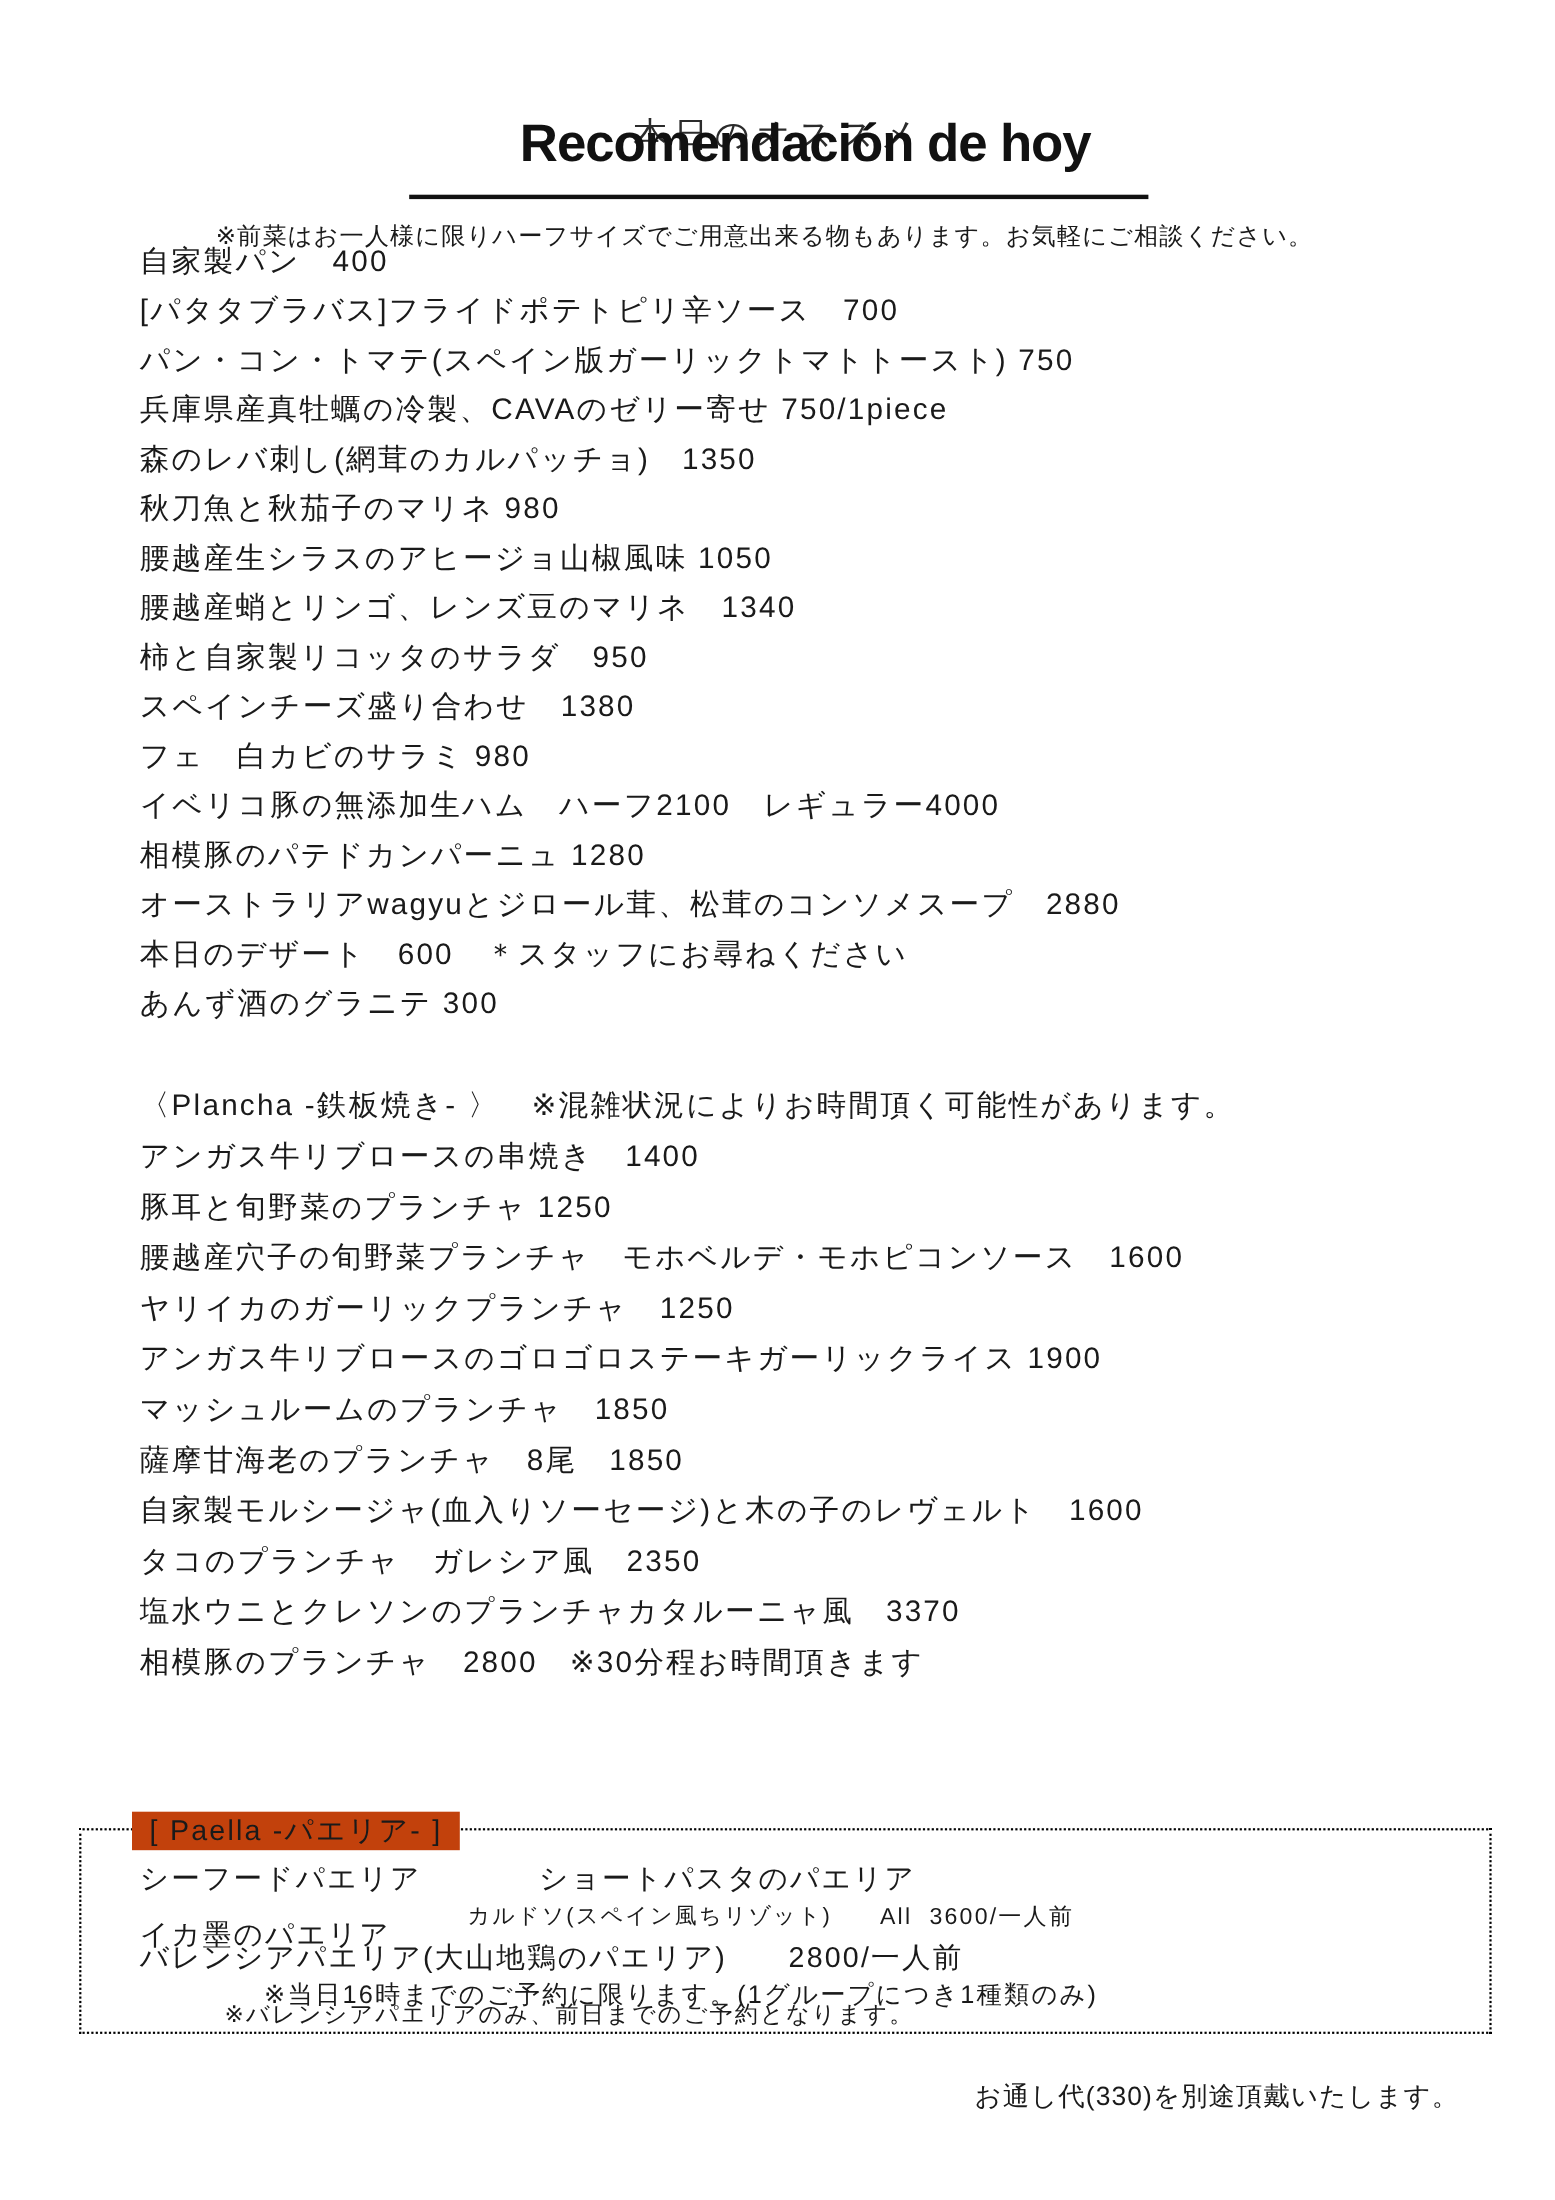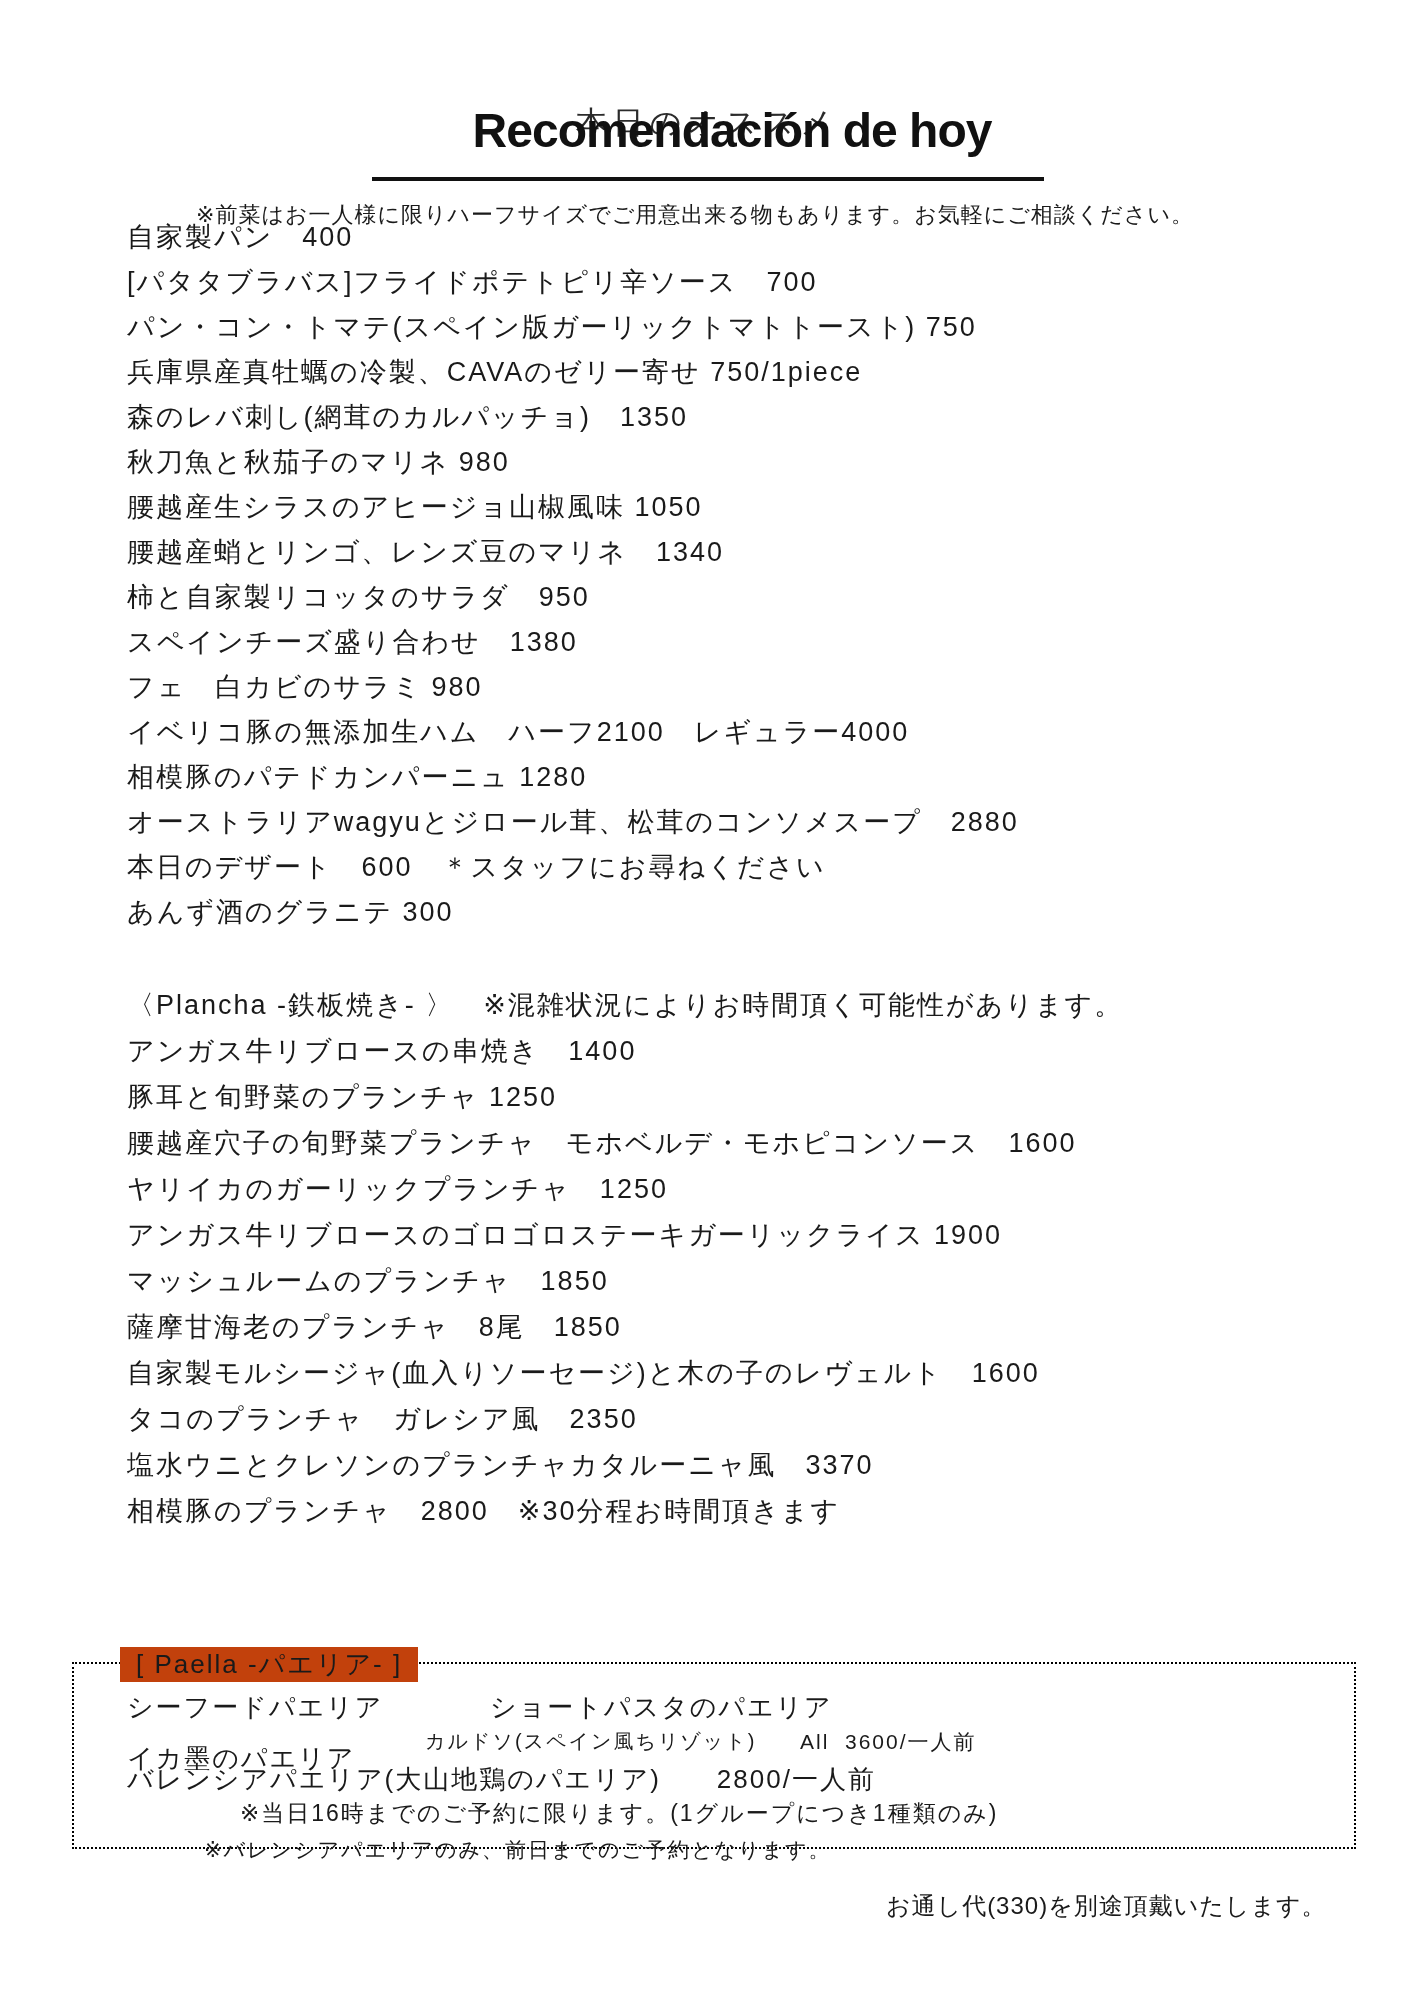--- a/index.html
+++ b/index.html
@@ -25,21 +25,21 @@
   #paella-box{top:1662px;left:72px;width:1280px;height:183px;border:2px dotted #000;}
   #paella-title{position:absolute;top:-17px;left:46px;background:#c2410c;padding:0 16px;font-size:26px;letter-spacing:2px;}
   .p-item{position:absolute;white-space:pre;letter-spacing:2px;}
   #p-r1c1{left:53px;top:26px;font-size:26px;}
   #p-r1c2{left:416px;top:26px;font-size:26px;}
   #p-r2c1{left:53px;top:64px;font-size:26px;margin-top:13px;}
   #p-r2c2{left:351px;top:64px;font-size:20px;}
   #p-r2c3{left:726px;top:64px;font-size:21px;}
   #p-r3{left:53px;top:98px;font-size:26px;}
   #p-note1{left:130px;top:134px;font-size:23px;margin-left:36px;}
-  #p-note2{left:130px;top:172px;font-size:21px;}
+  #p-note2{left:130px;top:153px;font-size:21px;}
   
   #footer-note{top:1890px;left:886px;font-size:24px;letter-spacing:1px;}
 </style>
 </head>
 <body>
 
 <div class="abs txt" id="title-jp">本日のオススメ</div>
 <div class="abs txt" id="title-es">Recomendación de hoy</div>
 <div class="abs" id="title-underline"></div>
 <div class="abs txt" id="top-note">※前菜はお一人様に限りハーフサイズでご用意出来る物もあります。お気軽にご相談ください。</div>

